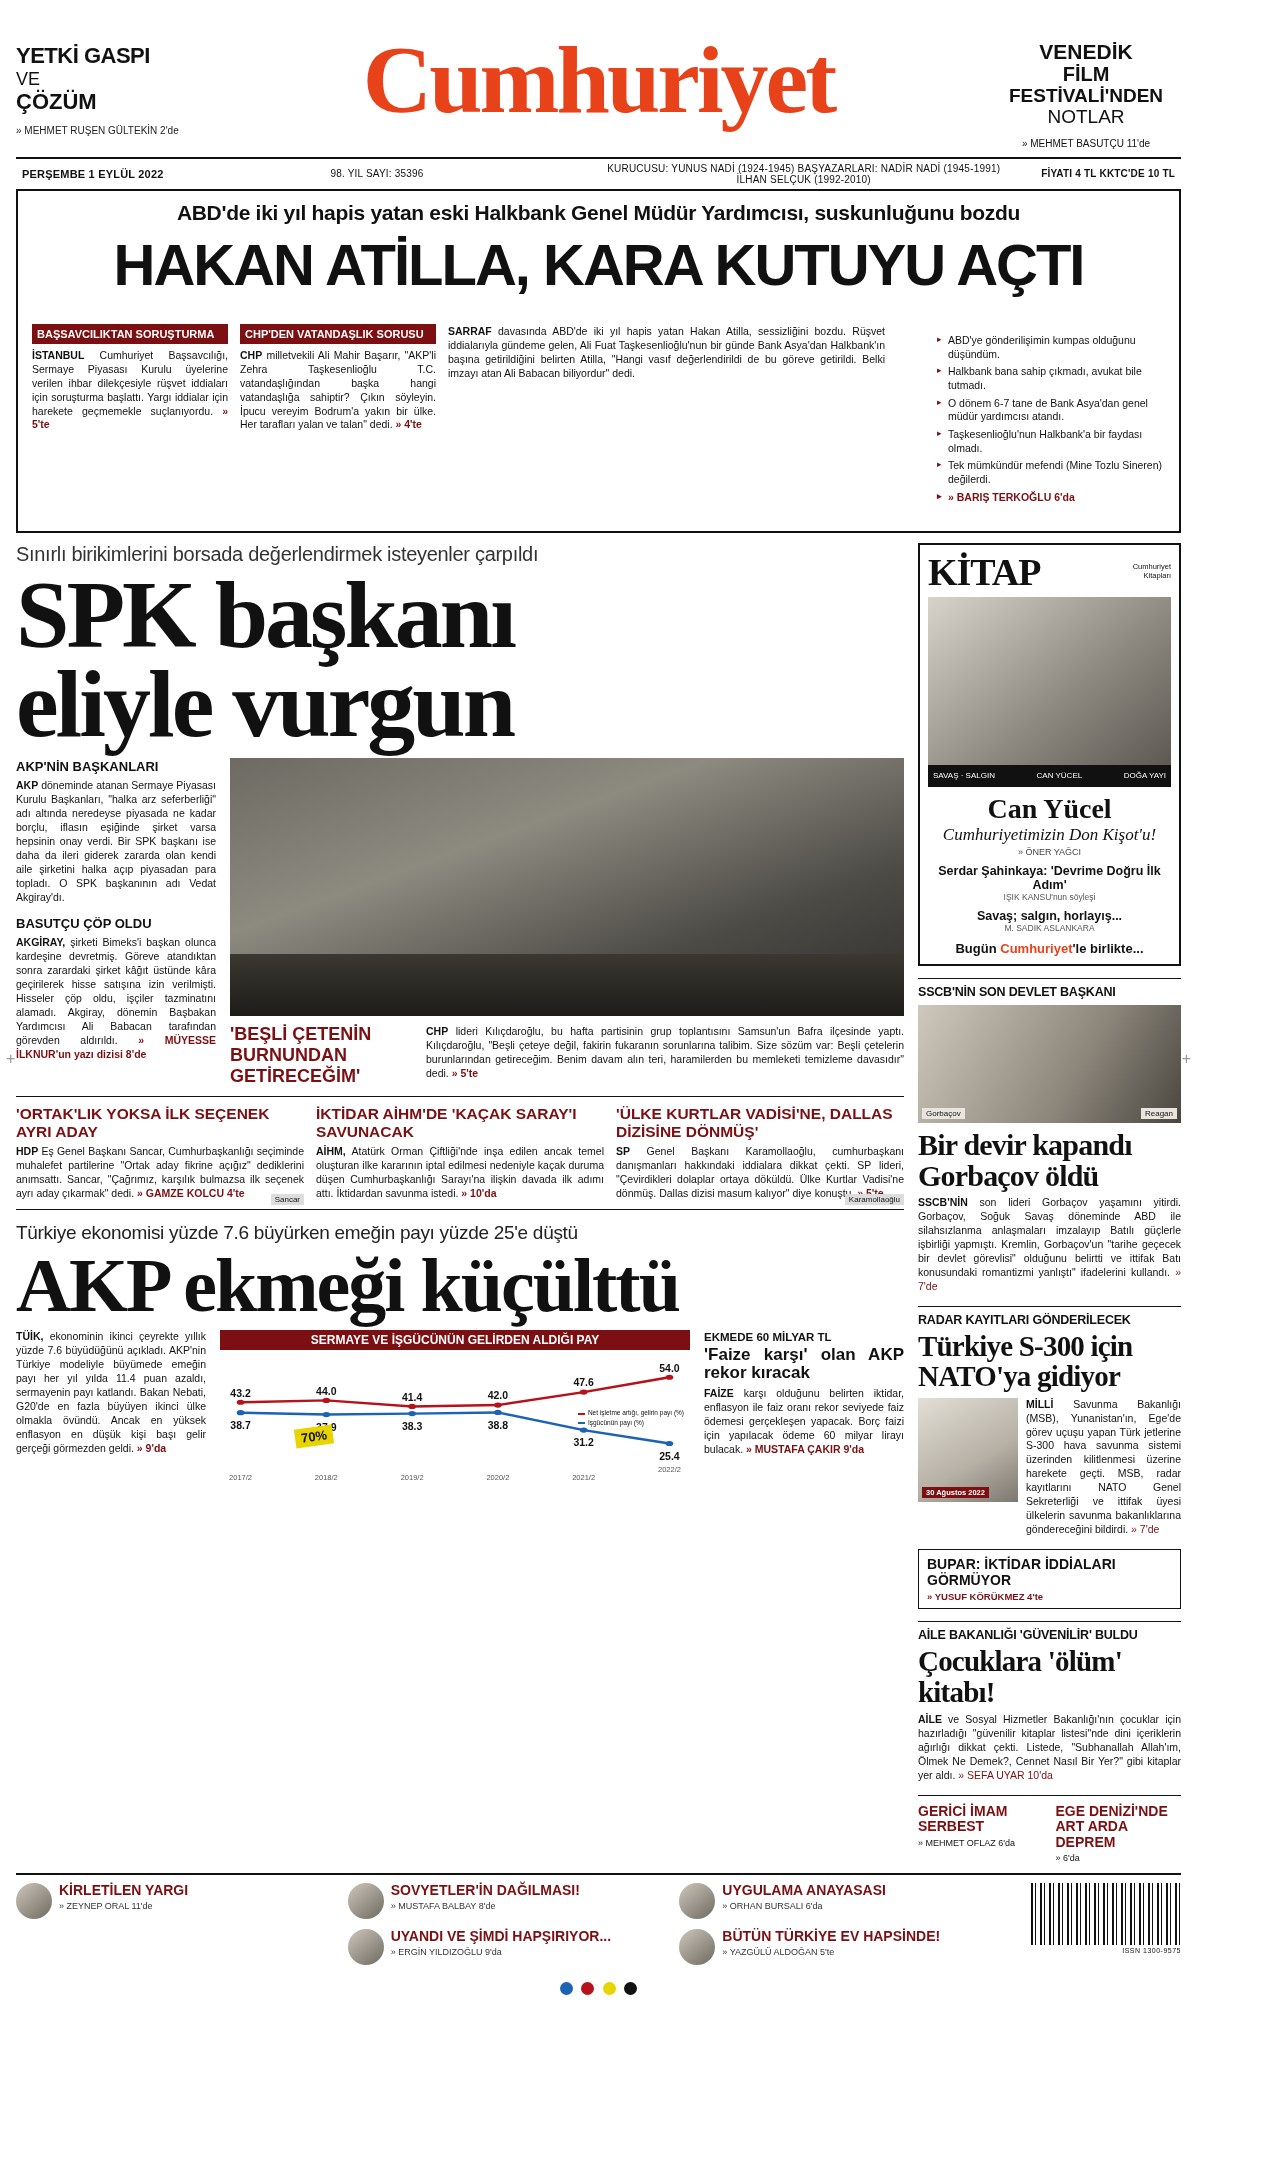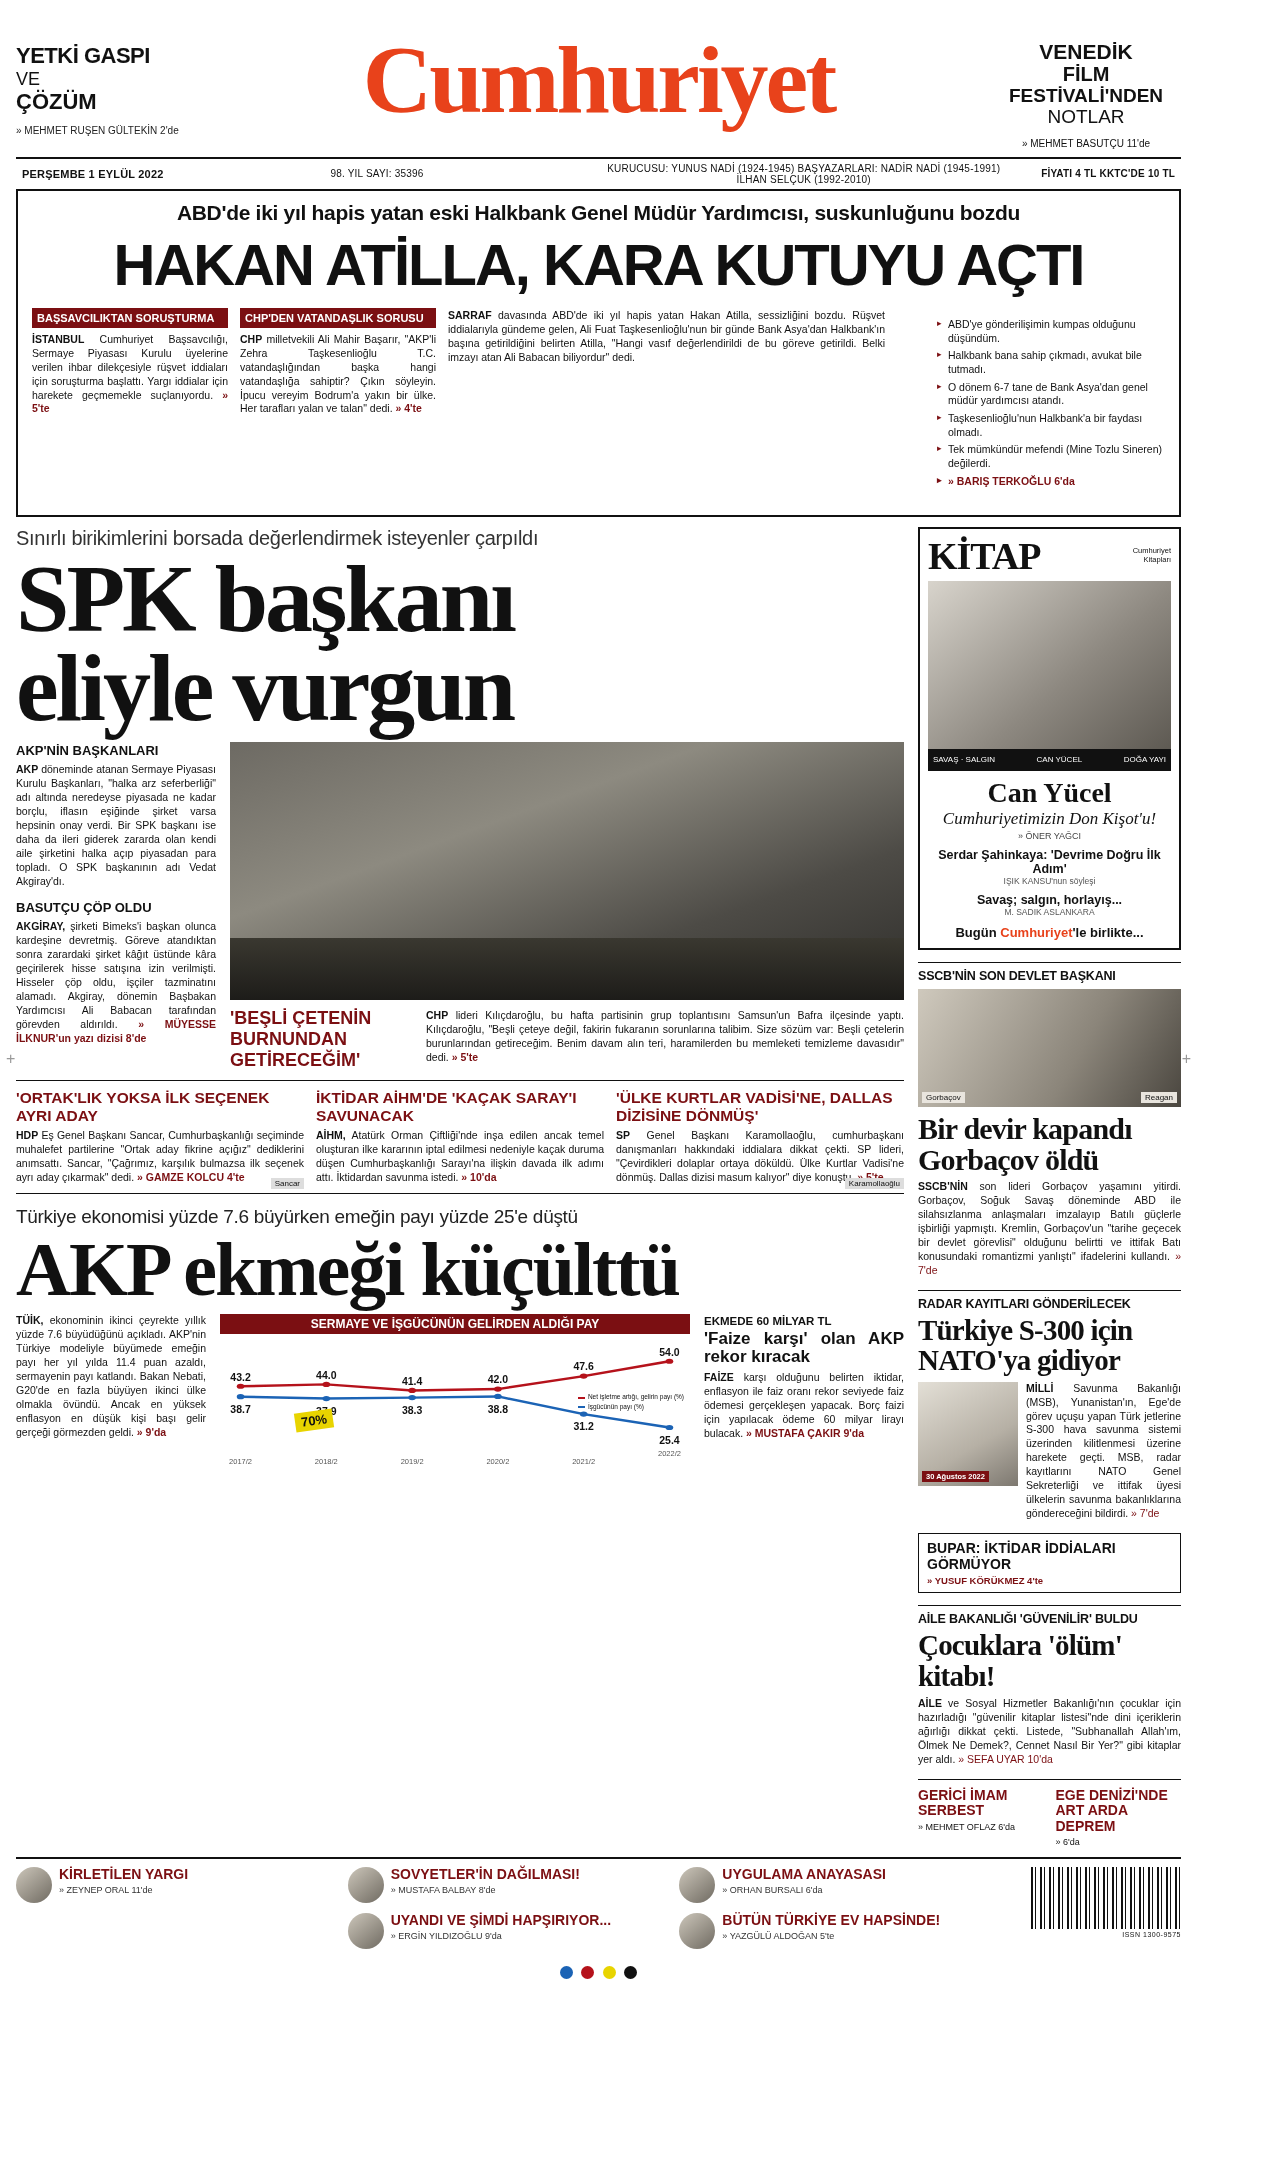--- a/index.html
+++ b/index.html
@@ -46,21 +46,21 @@
   }
   .infoline .date { font-weight:bold; font-size:11px; }
   .infoline .mid { flex:1; text-align:center; padding:0 10px; }
   .infoline .price { font-weight:bold;padding-left:24px; }
 
   
   .toplead { border:2px solid #111; border-top:none; margin-top:0; padding:10px 14px 12px; }
   .toplead .kicker { font-size:21px; font-weight:bold; text-align:center; letter-spacing:-0.3px; }
   .toplead h1 {
     font-family:"Liberation Sans", sans-serif;
-    font-weight:bold; font-size:58px; text-align:center; margin:6px 0 10px;
+    font-weight:bold; font-size:58px; text-align:center; margin:6px 0 26px;
     letter-spacing:-2px;
   }
   .toplead .cols { display:flex; gap:12px; }
   .tl-col { width:196px; font-size:10.5px; line-height:1.32; text-align:justify; }
   .tl-col .hdr { background:#7b0f12; color:#fff; font-weight:bold; font-size:11px; padding:3px 5px; margin-bottom:5px; }
   .tl-col b { font-weight:bold; }
   .tl-col .ref { color:#7b0f12; font-weight:bold; }
   .tl-wide { flex:1; font-size:10.5px; line-height:1.35; text-align:justify; }
   .tl-bullets { width:268px; font-size:10.5px; line-height:1.3; }
   .tl-bullets li { list-style:none; position:relative; padding-left:11px; margin-bottom:4px; }

